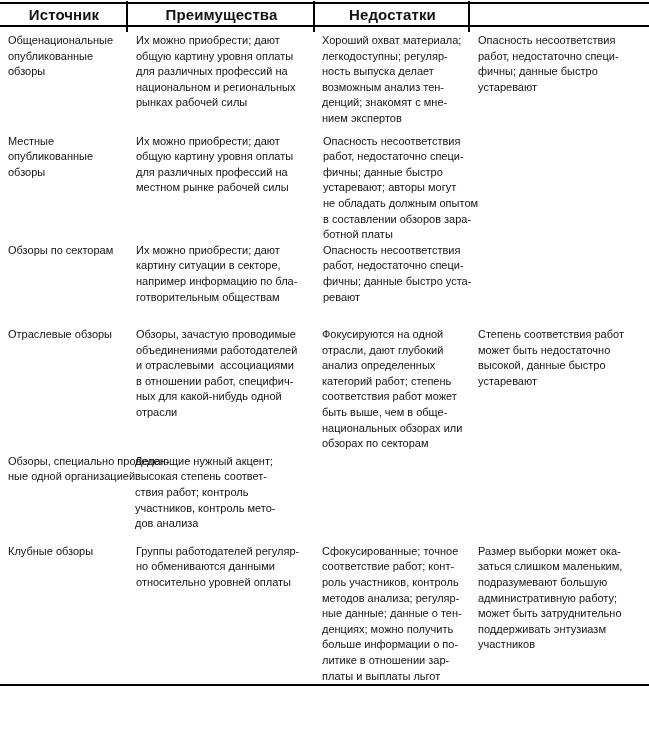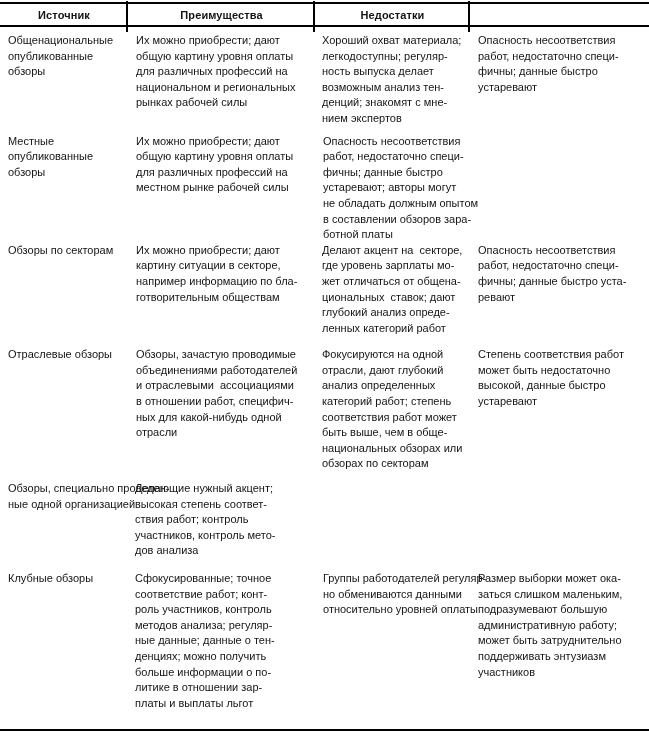--- a/index.html
+++ b/index.html
@@ -26,55 +26,55 @@
     grid-template-columns: 128px 187px 155px 179px;
     margin-top: 2px;
     border-top: 2px solid #000;
     border-bottom: 2px solid #000;
     height: 21px;
     align-items: center;
   }
   .hcell {
     text-align: center;
     font-weight: bold;
-    font-size: 11px;
+    font-size: 15px;
     letter-spacing: 0.1px;
   }
   .tick {
     position: absolute;
     top: -3px;
     height: 31px;
     width: 2px;
     background: #000;
   }
   .tick-1 { left: 126px; }
   .tick-2 { left: 313px; }
   .tick-3 { left: 468px; }
   .tbody {
     padding-top: 6px;
-    padding-bottom: 18px;
+    padding-bottom: 0;
     border-bottom: 2px solid #000;
   }
   .trow {
     display: grid;
     grid-template-columns: 128px 187px 155px 179px;
   }
   .tcell {
     white-space: pre;
     font-size: 11px;
     line-height: 15.6px;
   }
   .c0 { padding-left: 8px; }
   .c1 { padding-left: 8px; }
   .c2 { padding-left: 7px; }
   .c3 { padding-left: 8px; }
   .trow-0 { margin-bottom: 7px; }
   .trow-1 { }
-  .trow-2 { margin-bottom: 11px; }
-  .trow-3 { margin-bottom: 9px; }
+  .trow-2 { margin-bottom: 22px; }
+  .trow-3 { margin-bottom: 2px; }
   .trow-4 { margin-bottom: 12px; }
   .trow-5 { margin-bottom: 0; }
 </style>
 </head>
 <body>
 
 <div class="page">
   <div class="table">
 
     <div class="thead">
@@ -125,26 +125,20 @@
 в составлении обзоров зара-
 ботной платы</div>
       </div>
 
       <div class="trow trow-2">
         <div class="tcell c0">Обзоры по секторам</div>
         <div class="tcell c1">Их можно приобрести; дают
 картину ситуации в секторе,
 например информацию по бла-
 готворительным обществам</div>
-        <div class="tcell c2">Делают акцент на  секторе,
-где уровень зарплаты мо-
-жет отличаться от общена-
-циональных  ставок; дают
-глубокий анализ опреде-
-ленных категорий работ</div>
         <div class="tcell c3">Опасность несоответствия
 работ, недостаточно специ-
 фичны; данные быстро уста-
 ревают</div>
       </div>
 
       <div class="trow trow-3">
         <div class="tcell c0">Отраслевые обзоры</div>
         <div class="tcell c1">Обзоры, зачастую проводимые
 объединениями работодателей
@@ -171,32 +165,32 @@
 ные одной организацией</div>
         <div class="tcell c2">Делающие нужный акцент;
 высокая степень соответ-
 ствия работ; контроль
 участников, контроль мето-
 дов анализа</div>
       </div>
 
       <div class="trow trow-5">
         <div class="tcell c0">Клубные обзоры</div>
+        <div class="tcell c1">Группы работодателей регуляр-
+но обмениваются данными
+относительно уровней оплаты</div>
         <div class="tcell c2">Сфокусированные; точное
 соответствие работ; конт-
 роль участников, контроль
 методов анализа; регуляр-
 ные данные; данные о тен-
 денциях; можно получить
 больше информации о по-
 литике в отношении зар-
 платы и выплаты льгот</div>
-        <div class="tcell c1">Группы работодателей регуляр-
-но обмениваются данными
-относительно уровней оплаты</div>
         <div class="tcell c3">Размер выборки может ока-
 заться слишком маленьким,
 подразумевают большую
 административную работу;
 может быть затруднительно
 поддерживать энтузиазм
 участников</div>
       </div>
 
     </div>

